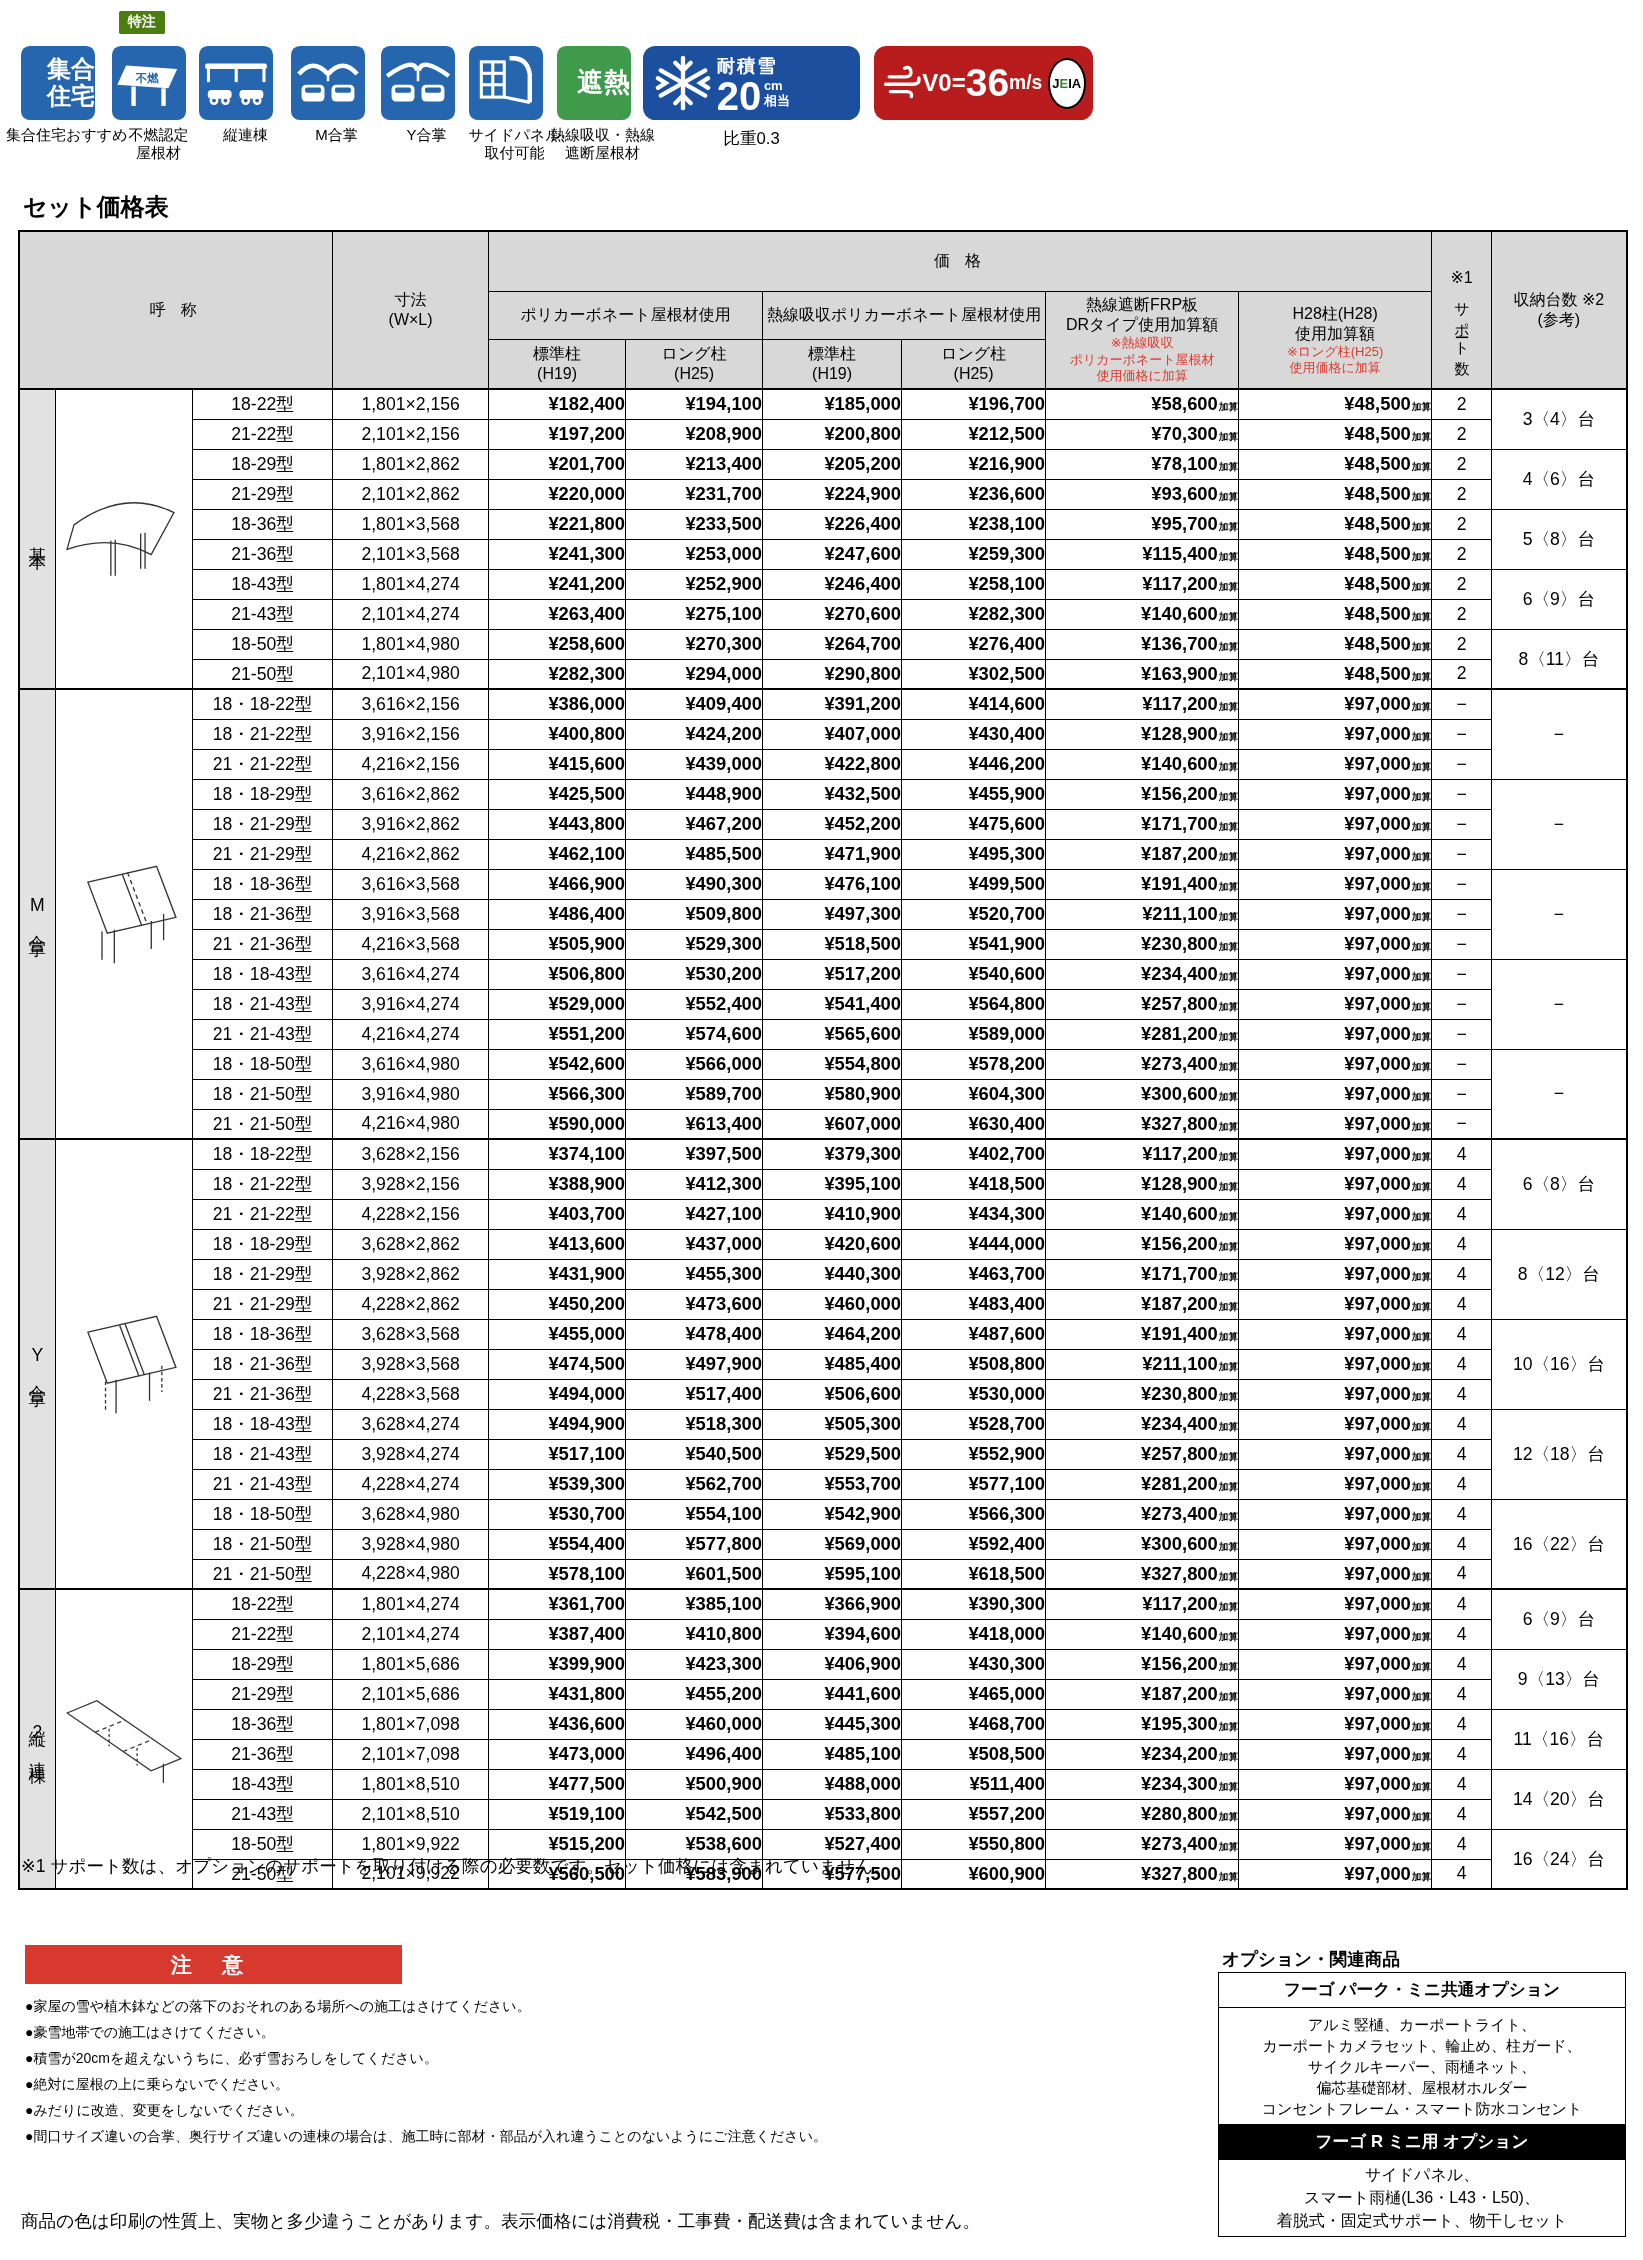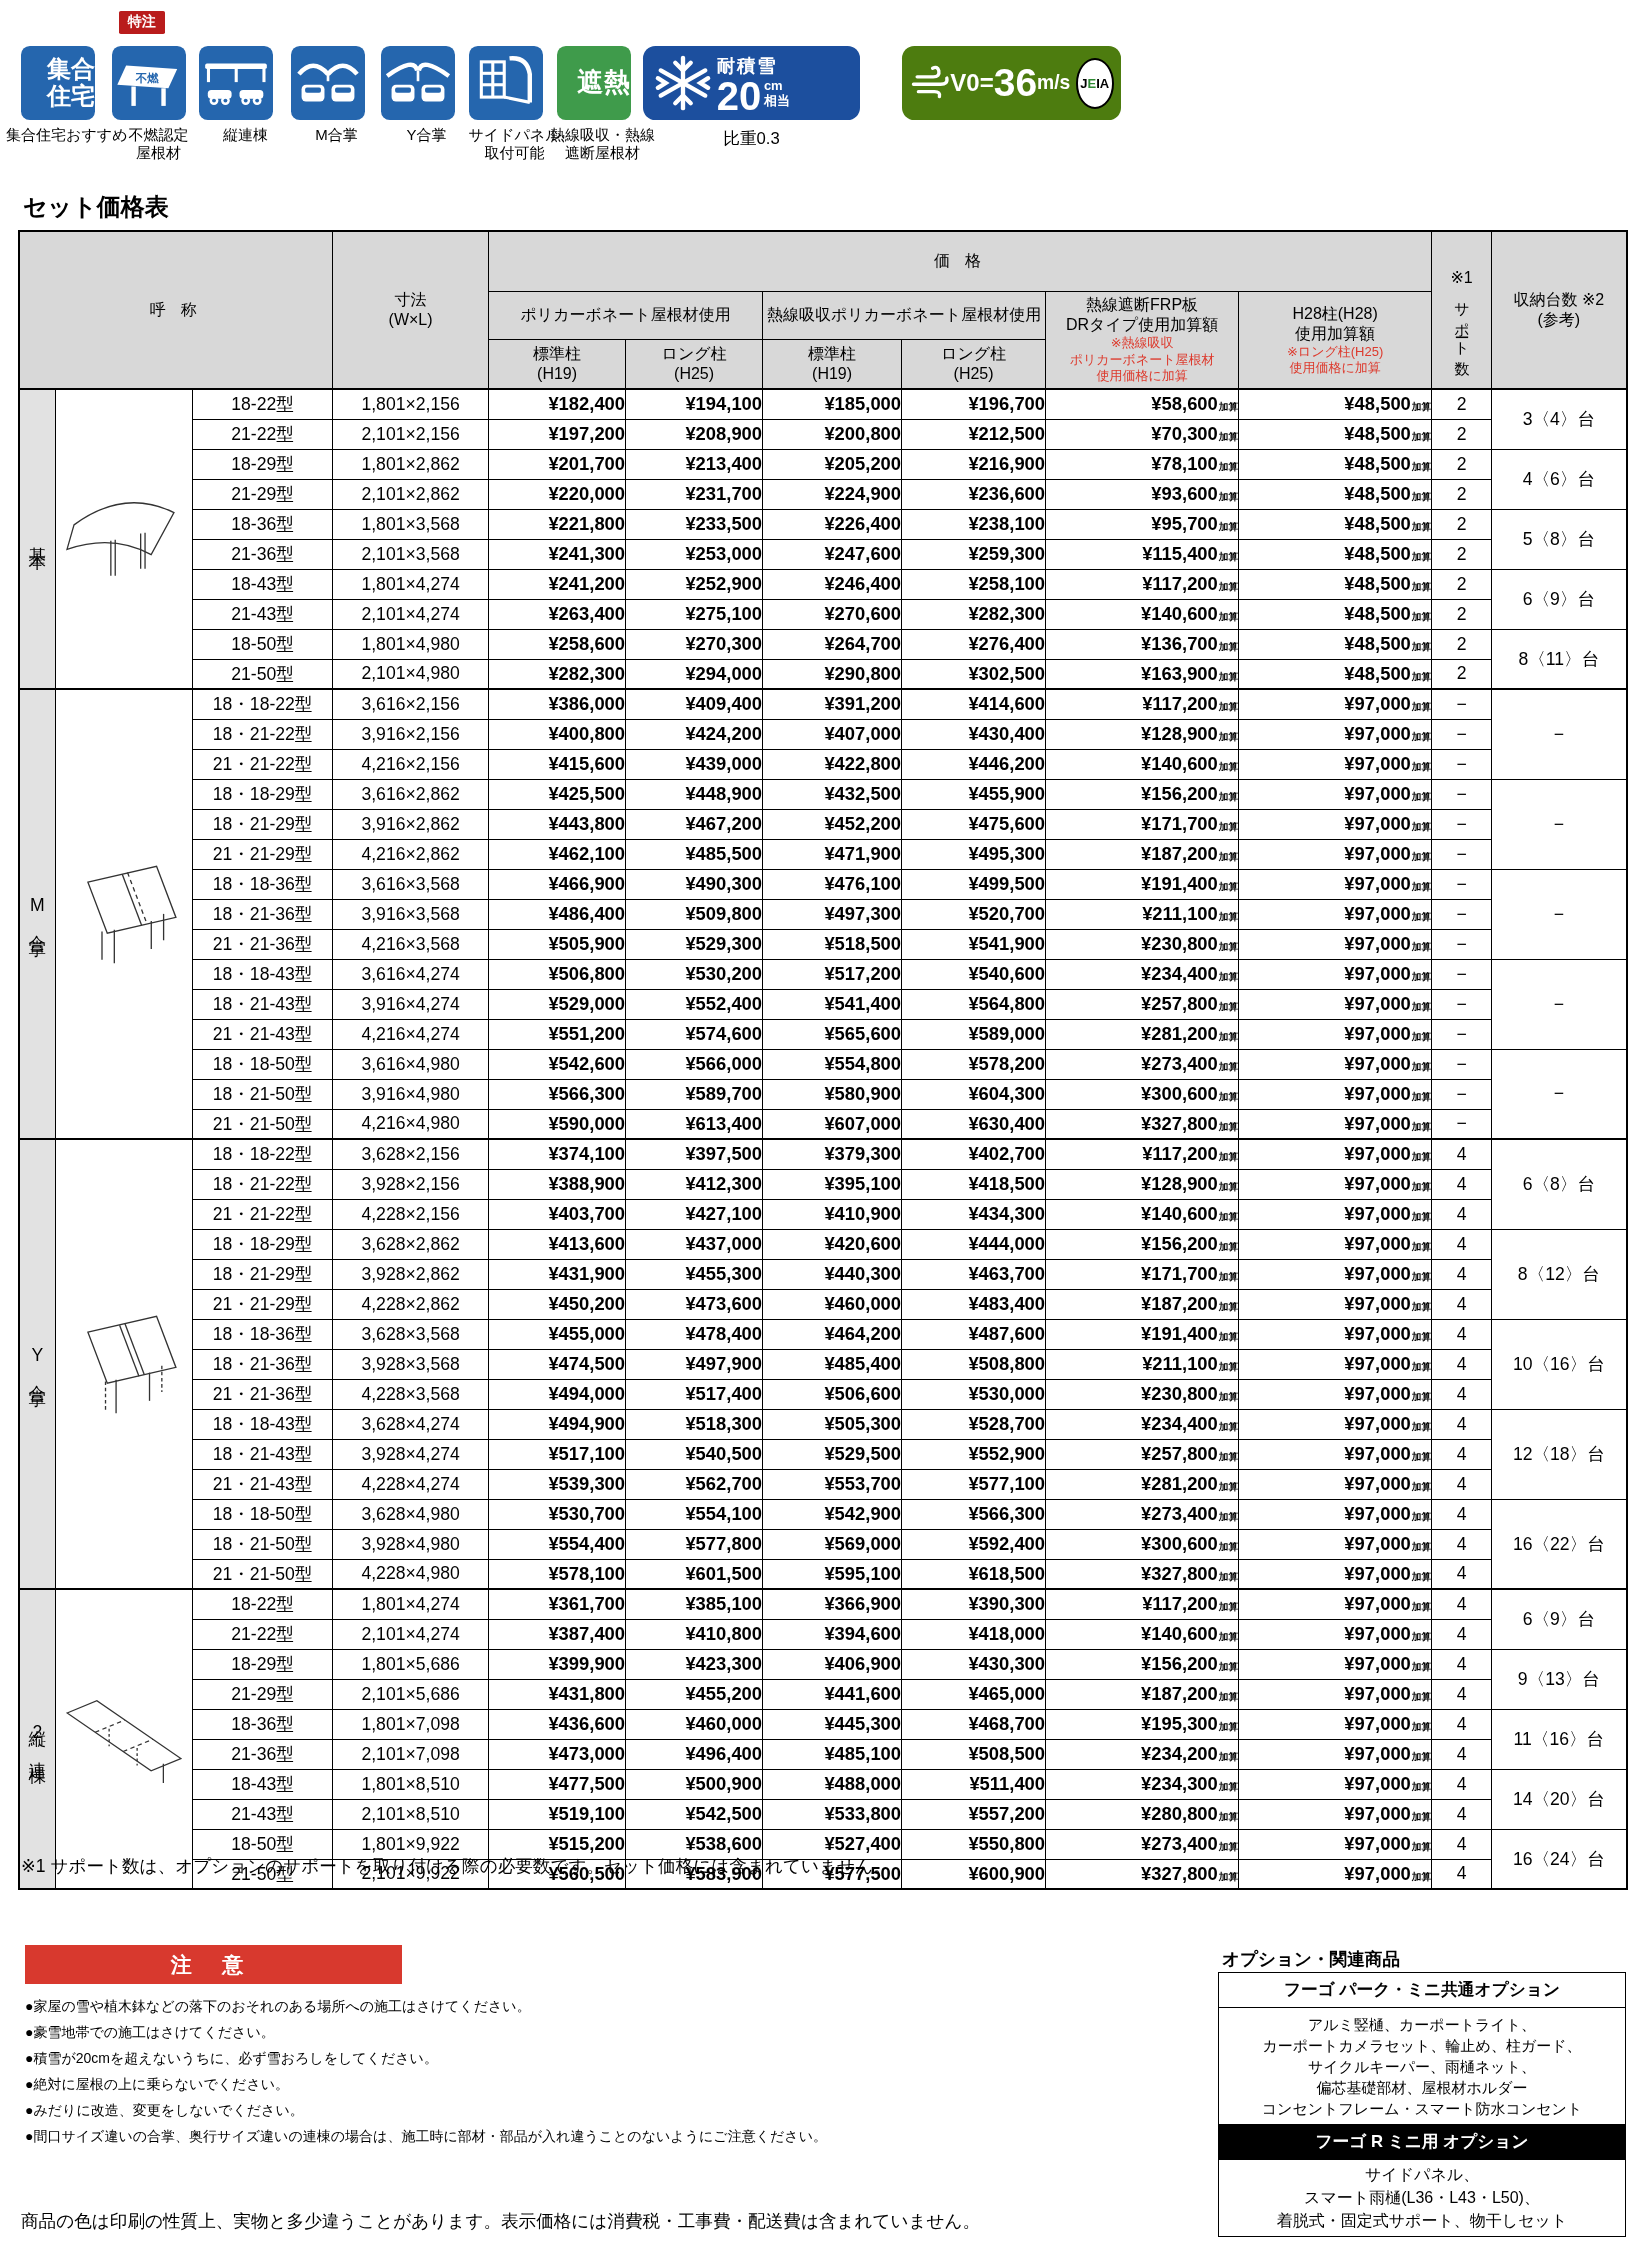--- a/index.html
+++ b/index.html
@@ -6,25 +6,25 @@
   body{font-family:"Liberation Sans","DejaVu Sans",sans-serif;color:#000;}
   .page{position:relative;width:1643px;height:2260px;background:#fff;overflow:hidden;}
 
   
   .tile{position:absolute;top:46px;width:74px;height:74px;border-radius:8.8px;background:#2566ae;
         display:flex;align-items:center;justify-content:flex-end;}
   .tile.green{background:#3f9b4b;}
   .tile-label{color:#fff;font-weight:bold;font-size:24px;line-height:1.12;text-align:center;white-space:pre-line;}
   .tile-label.big{font-size:26px;letter-spacing:0.9px;}
   .caption{position:absolute;top:126px;width:167px;text-align:center;font-size:15px;line-height:18.4px;white-space:pre-line;}
-  .tag{position:absolute;top:10.5px;background:#b91c1c;color:#fff;font-size:14px;font-weight:bold;
+  .tag{position:absolute;top:10.5px;background:#4d7c0f;color:#fff;font-size:14px;font-weight:bold;
        padding:2.6px 8.8px;border-radius:1.8px;text-align:right;}
   .badge{position:absolute;top:46px;height:74px;border-radius:12.3px;display:flex;align-items:center;}
   .badge.snow{background:#1c4f9e;}
-  .badge.wind{background:#4d7c0f;margin-left:28px;}
+  .badge.wind{background:#b91c1c;}
   .snow-txt{color:#fff;margin-left:5.3px;}
   .snow-title{font-size:18.4px;font-weight:bold;letter-spacing:1.8px;}
   .snow-line{display:flex;align-items:flex-start;}
   .snow-val{font-size:40px;font-weight:bold;line-height:0.9;}
   .snow-units{display:flex;flex-direction:column;margin-left:2.6px;margin-top:1.8px;}
   .snow-unit{font-size:13px;font-weight:bold;line-height:1.1;}
   .wind-prefix{color:#fff;font-size:24px;font-weight:bold;}
   .wind-val{color:#fff;font-size:39px;font-weight:bold;line-height:0.85;}
   .wind-unit{color:#fff;font-size:19.3px;font-weight:bold;line-height:1;text-align:center;}
   .jeia{width:47px;height:47px;background:#fff;border:2.6px solid #000;border-radius:50%;

